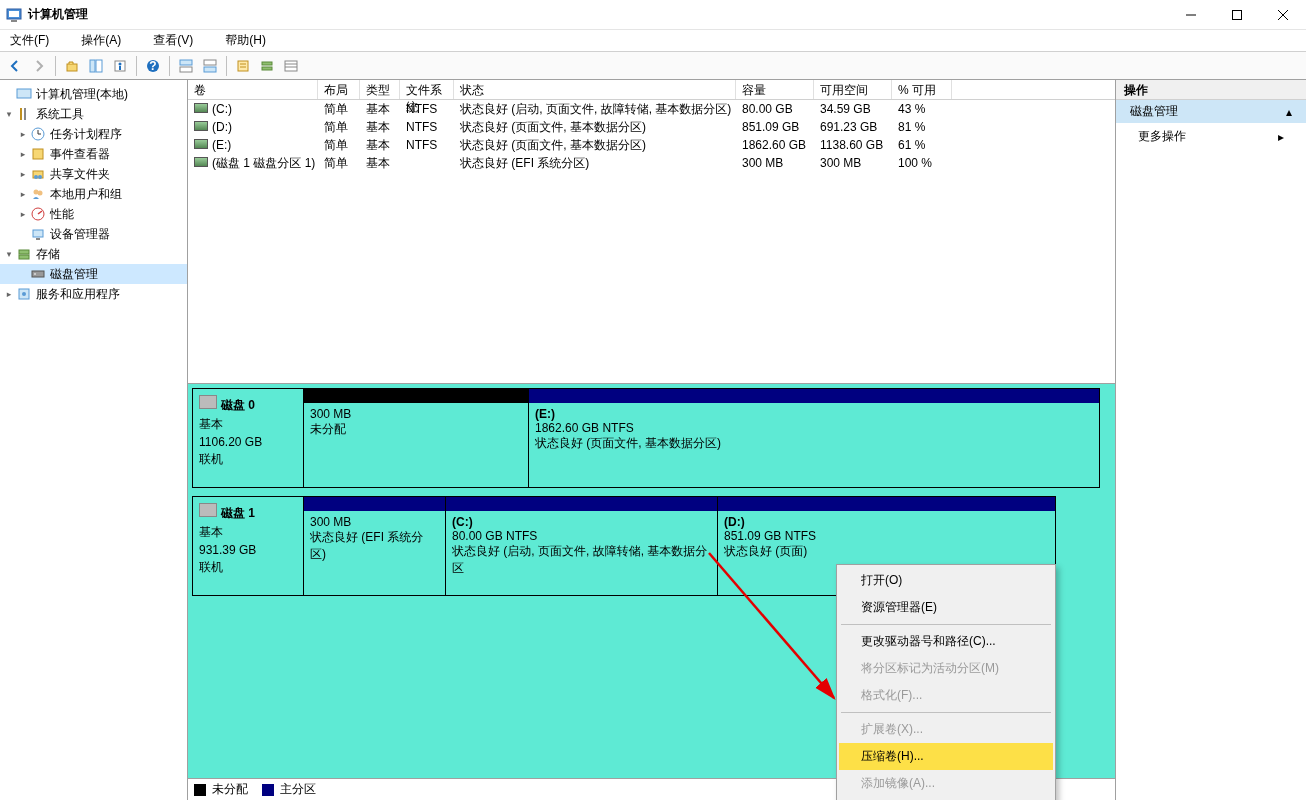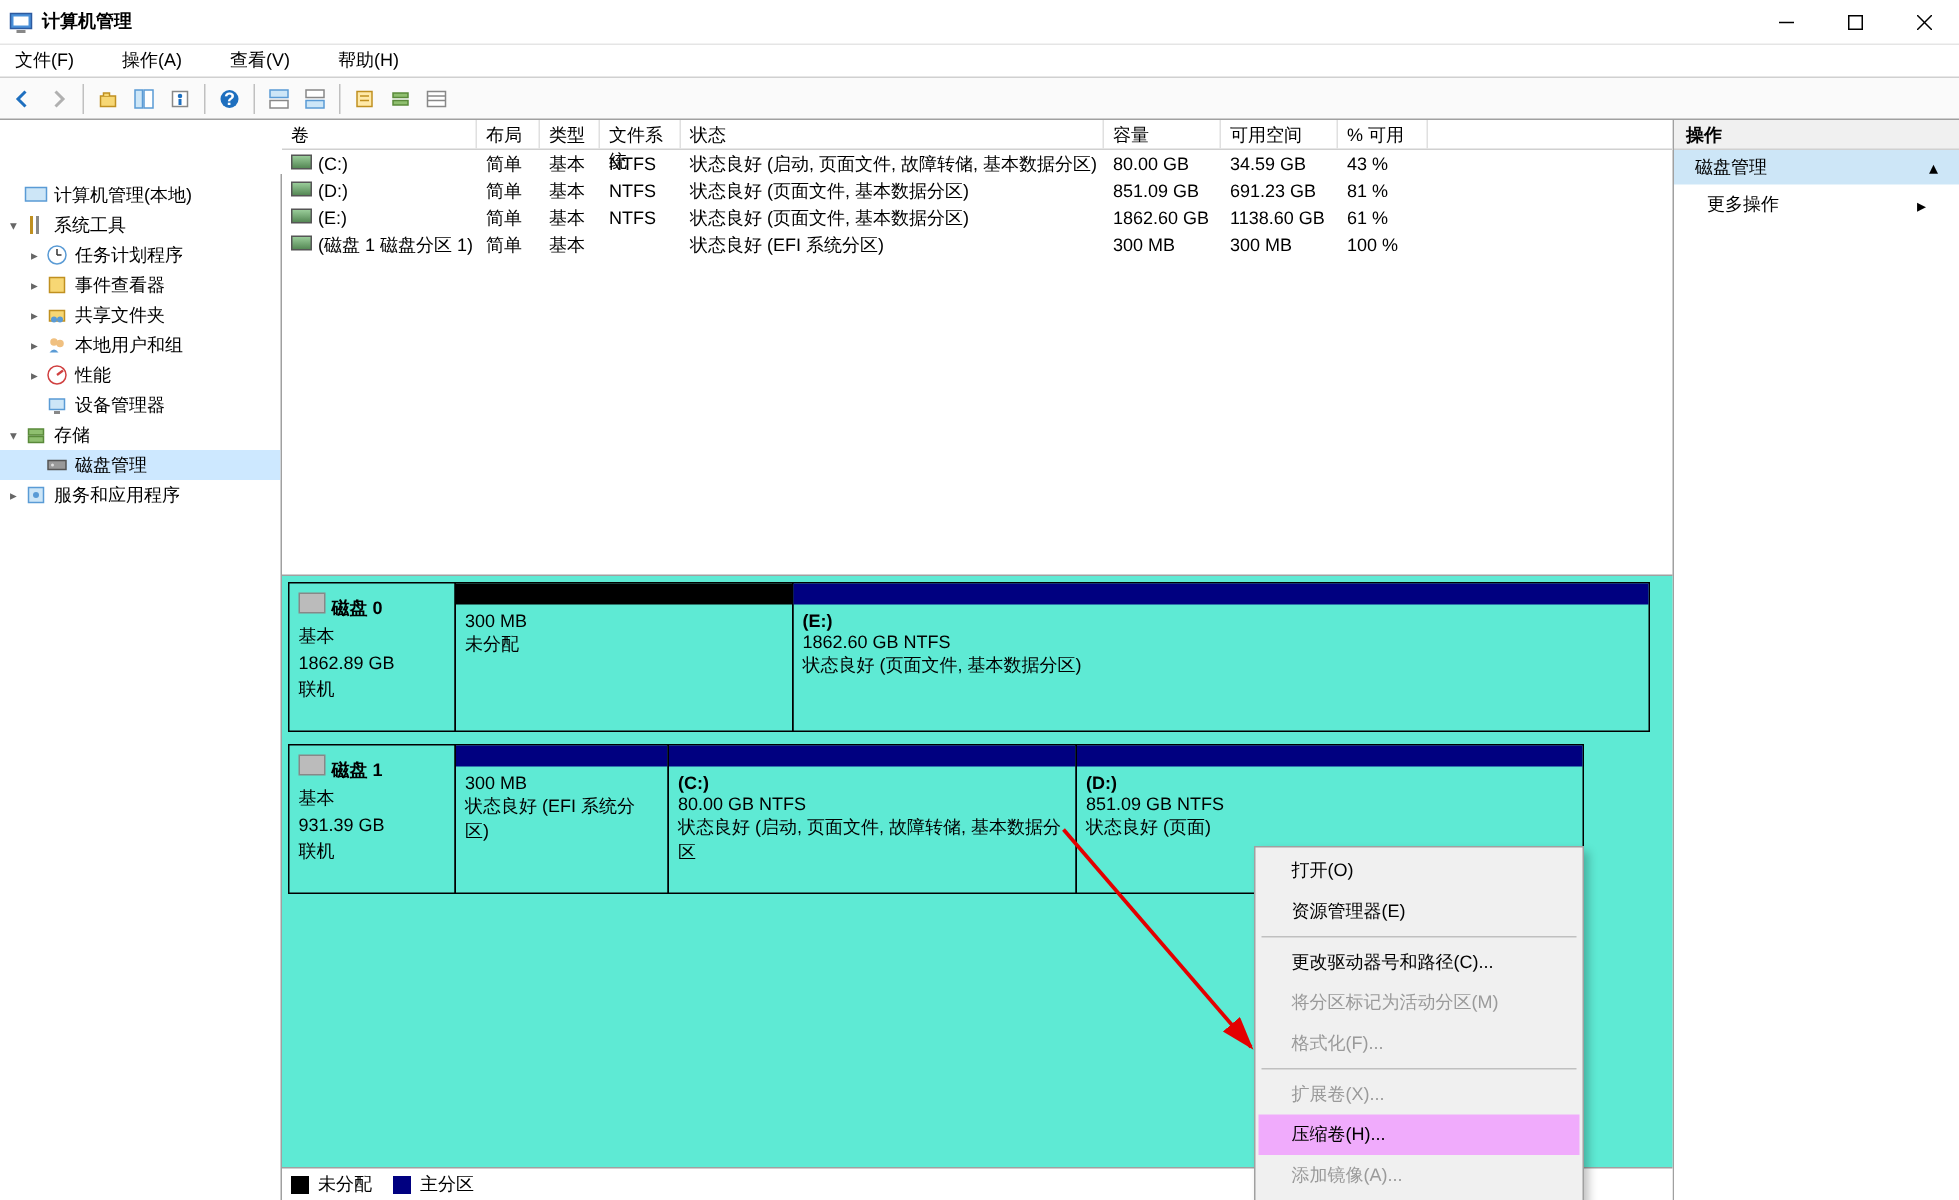--- a/index.html
+++ b/index.html
@@ -15,21 +15,21 @@
 .menubar { height:22px; display:flex; align-items:flex-start; padding-left:6px; gap:24px; border-bottom:1px solid #d0d0d0;}
 .menubar span { padding:2px 4px; }
 
 
 .toolbar { height:28px; border-bottom:1px solid #a0a0a0; display:flex; align-items:center; padding:0 4px; gap:2px; background:#fafafa;}
 .tbtn { width:22px; height:22px; display:flex; align-items:center; justify-content:center; border:1px solid transparent; }
 .tsep { width:1px; height:20px; background:#c0c0c0; margin:0 3px; }
 
 
 .main { display:flex; height:calc(800px - 30px - 22px - 28px); }
-.left-pane { width:188px; border-right:1px solid #a0a0a0; overflow:auto; padding-top:4px;margin-top:36px;}
+.left-pane { width:188px; border-right:1px solid #a0a0a0; overflow:auto; padding-top:4px;}
 .tree-item { display:flex; align-items:center; height:20px; padding-left:2px; white-space:nowrap; }
 .tree-item.selected { background:#cde8ff; }
 .tree-caret { width:14px; text-align:center; color:#666; font-size:9px;}
 .tree-icon { width:16px; height:16px; margin:0 4px 0 0; display:inline-flex; align-items:center; justify-content:center;}
 .tree-item[data-indent="1"]{padding-left:16px;}
 
 .center-pane { flex:1; display:flex; flex-direction:column; border-right:1px solid #a0a0a0; }
 .right-pane { width:190px; }
 
 
@@ -63,21 +63,21 @@
 
 
 .rp-hdr { height:20px; background:#f0f0f0; border-bottom:1px solid #d0d0d0; padding:2px 8px; font-weight:bold;}
 .rp-sec { background:#cde6f7; padding:3px 14px; display:flex; justify-content:space-between; align-items:center; border-bottom:1px solid #fff;}
 .rp-item { padding:4px 22px; display:flex; justify-content:space-between; align-items:center;}
 
 
 .ctx { position:absolute; left:836px; top:564px; width:220px; background:#f0f0f0; border:1px solid #a0a0a0; box-shadow:3px 3px 6px rgba(0,0,0,.25); padding:2px;}
 .ctx-item { padding:5px 22px; white-space:nowrap;}
 .ctx-item.disabled{color:#9a9a9a;}
-.ctx-item.hl{background:#f0abfc;}
+.ctx-item.hl{background:#fde047;}
 .ctx-sep{height:1px;background:#c0c0c0;margin:3px 2px;}
 
 
 .arrow{position:absolute;pointer-events:none;}
 
 .bold{font-weight:bold;}
 </style>
 </head>
 <body>
 
@@ -359,21 +359,21 @@
             <div class="col-pct">100 %</div>
           </div>
         </div>
     </div>
 
     <div class="disk-area" id="disk-area">
         <div class="disk-row">
           <div class="disk-label">
             <div><span class="dicon"></span><span class="bold">磁盘 0</span></div>
             <div>基本</div>
-            <div>1862.89 GB</div>
+            <div>1106.20 GB</div>
             <div>联机</div>
           </div>
           <div class="disk-parts">
             <div class="part unalloc" style="width: 226px;">
               <div class="part-header"></div>
               <div class="part-body">
                 <div>300 MB</div>
                 <div>未分配</div>
               </div>
             </div>

